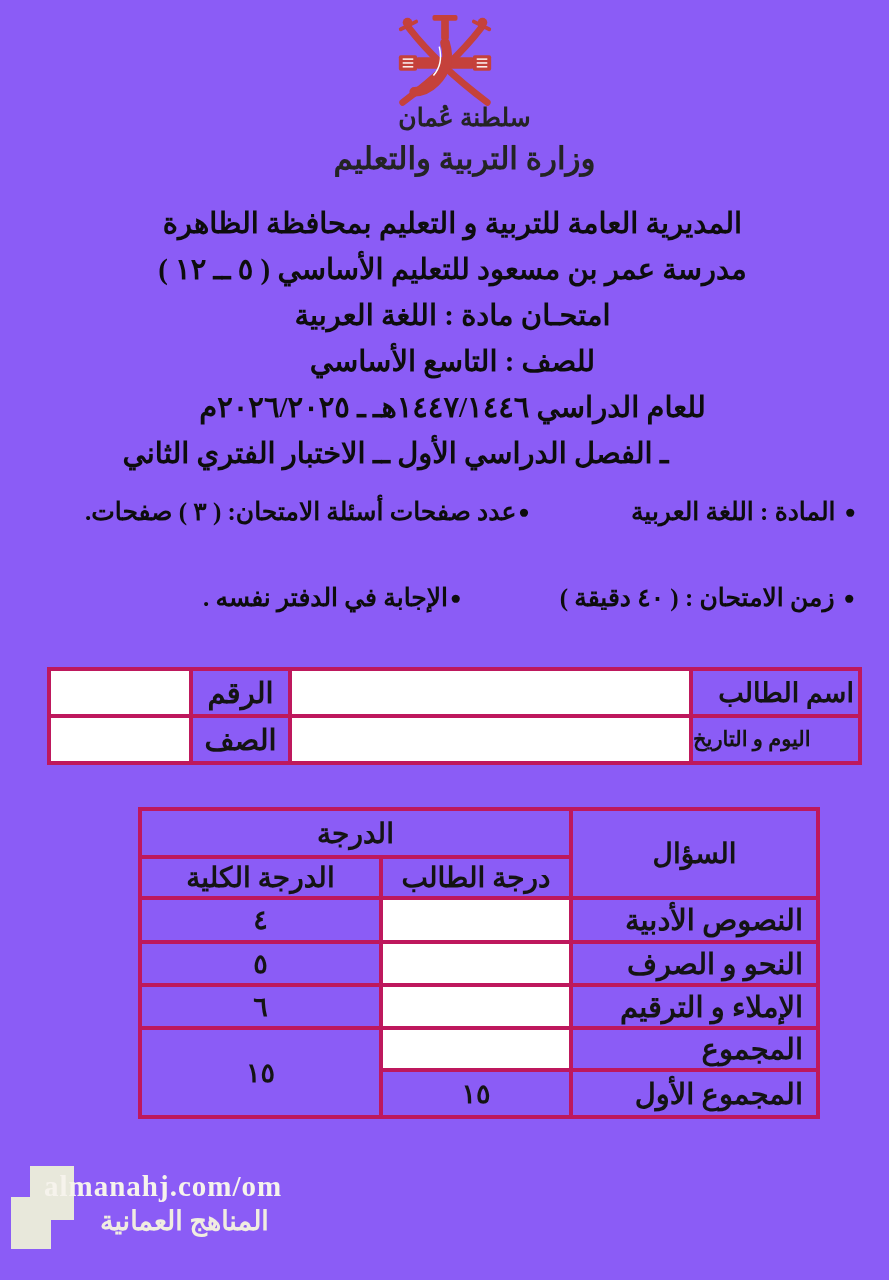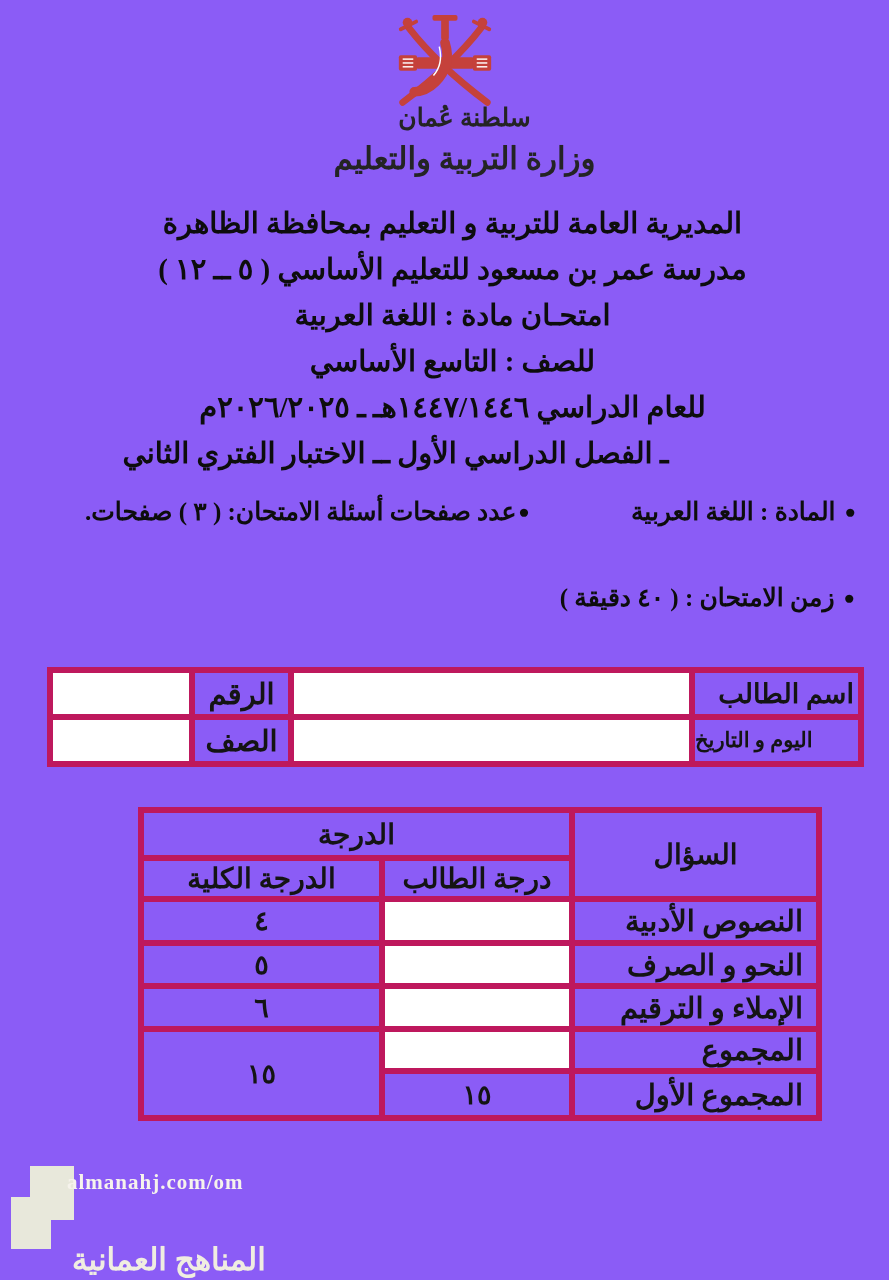--- a/index.html
+++ b/index.html
@@ -28,42 +28,42 @@
     position:absolute;display:flex;justify-content:space-between;
     font-size:25px;font-weight:600;color:#0d0d0d;line-height:36px;
   }
   .bullet-row-1{left:85px;top:494px;width:771px;}
   .bullet-row-2{left:203px;top:580px;width:652px;}
   .marker{font-size:19px;vertical-align:2px;}
   .marker.gap{margin-left:9px;}
   .marker.tight{margin-left:2px;}
   
   table{border-collapse:collapse;table-layout:fixed;}
-  td,th{border:6px solid #be185d;padding:0;vertical-align:middle;font-weight:600;margin-top:46px;}
+  td,th{border:4px solid #be185d;padding:0;vertical-align:middle;font-weight:600;margin-top:46px;}
   .student-table{position:absolute;left:47px;top:667px;width:811px;}
   .student-table tr{height:47px;}
   .cell-label{font-size:27px;text-align:right;padding-right:4px;}
   .cell-label-sm{font-size:21px;text-align:left;padding-right:10px;}
   .cell-mid{font-size:29px;text-align:center;}
   .cell-blank{background:#ffffff;}
   .marks-table{position:absolute;left:138px;top:807px;width:678px;}
   .marks-table th{font-size:28px;text-align:center;}
   .q-cell{font-size:29px;text-align:right;padding-right:13px;}
   .v-cell{font-size:27px;text-align:center;font-weight:600;}
   
   .wm-sq{position:absolute;background:#e8e8db;}
   .wm-sq1{left:30px;top:1166px;width:44px;height:54px;}
   .wm-sq2{left:11px;top:1197px;width:40px;height:52px;}
   .wm-url{
-    position:absolute;left:67px;top:1170px;direction:ltr;
-    font-size:21px;font-weight:600;color:#f6f3ec;letter-spacing:1px;
+    position:absolute;left:44px;top:1170px;direction:ltr;
+    font-size:29px;font-weight:600;color:#f6f3ec;letter-spacing:1px;
   }
   .wm-brand{
-    position:absolute;left:72px;top:1205px;
-    font-size:31px;font-weight:700;color:#f0ede1;margin-top:36px;
+    position:absolute;left:100px;top:1205px;
+    font-size:27px;font-weight:700;color:#f0ede1;
   }
 </style>
 </head>
 <body>
 
 <div class="page">
 
   <svg class="emblem" viewBox="0 0 120 104" xmlns="http://www.w3.org/2000/svg">
     <g stroke="#c5413b" fill="none" stroke-linecap="round">
 
@@ -114,20 +114,23 @@
       <span class="marker gap">●</span><span>المادة : اللغة العربية</span>
     </span>
     <span>
       <span class="marker tight">●</span><span>عدد صفحات أسئلة الامتحان: ( ٣ ) صفحات.</span>
     </span>
   </div>
   <div class="bullet-row bullet-row-2">
     <span>
       <span class="marker gap">●</span><span>زمن الامتحان : ( ٤٠ دقيقة )</span>
     </span>
+    <span>
+      <span class="marker tight">●</span><span>الإجابة في الدفتر نفسه .</span>
+    </span>
   </div>
 
   <table class="student-table">
     <colgroup>
         <col style="width:169px">
         <col style="width:401px">
         <col style="width:99px">
         <col style="width:142px">
       </colgroup>
     <tbody>

